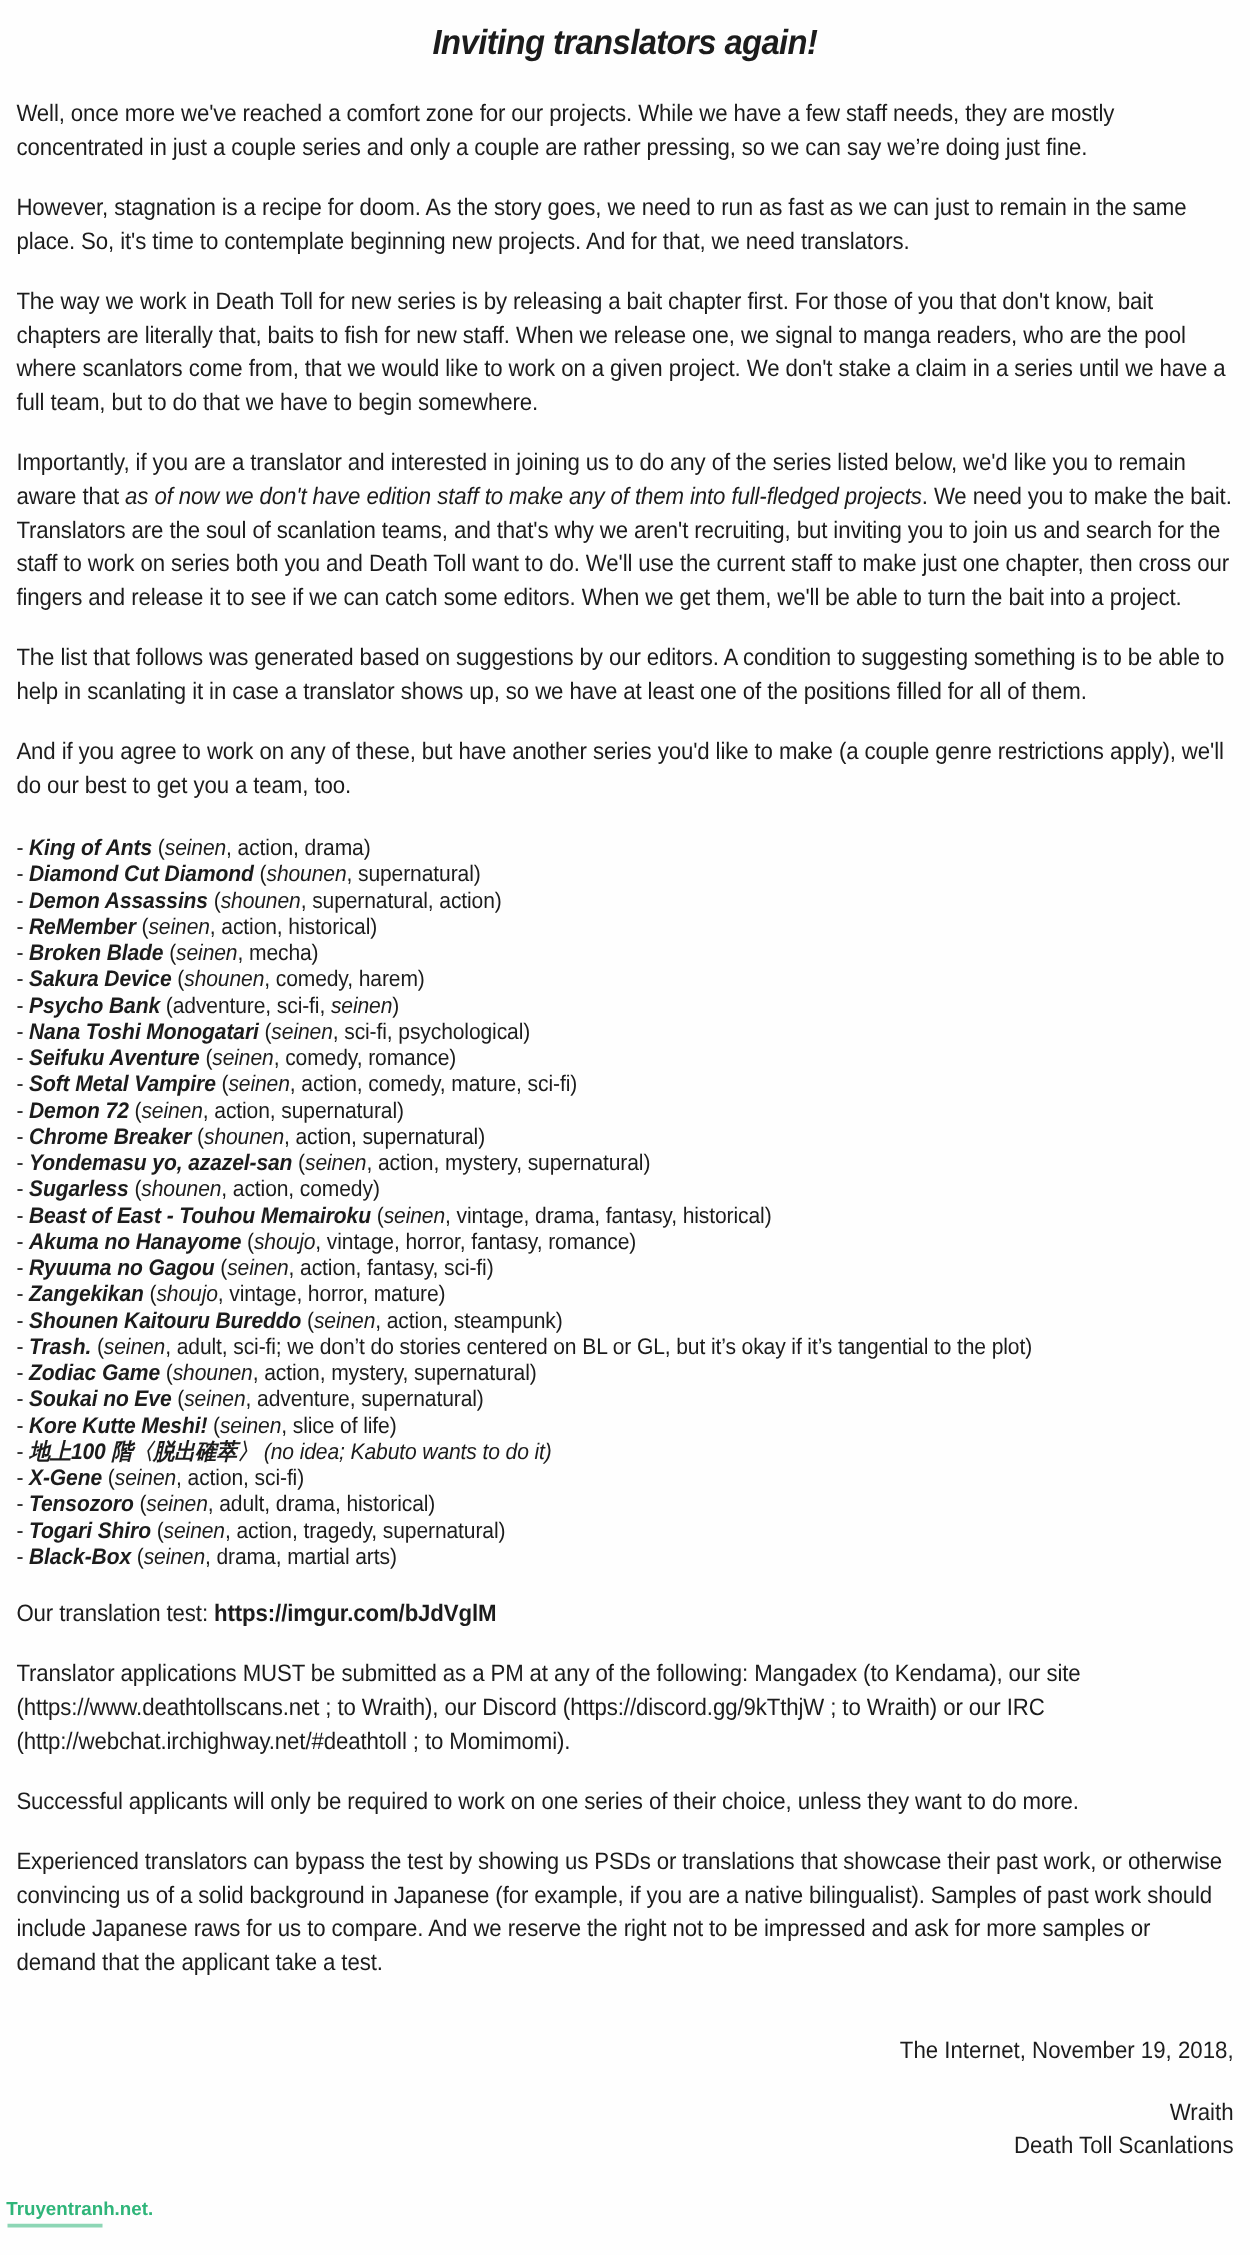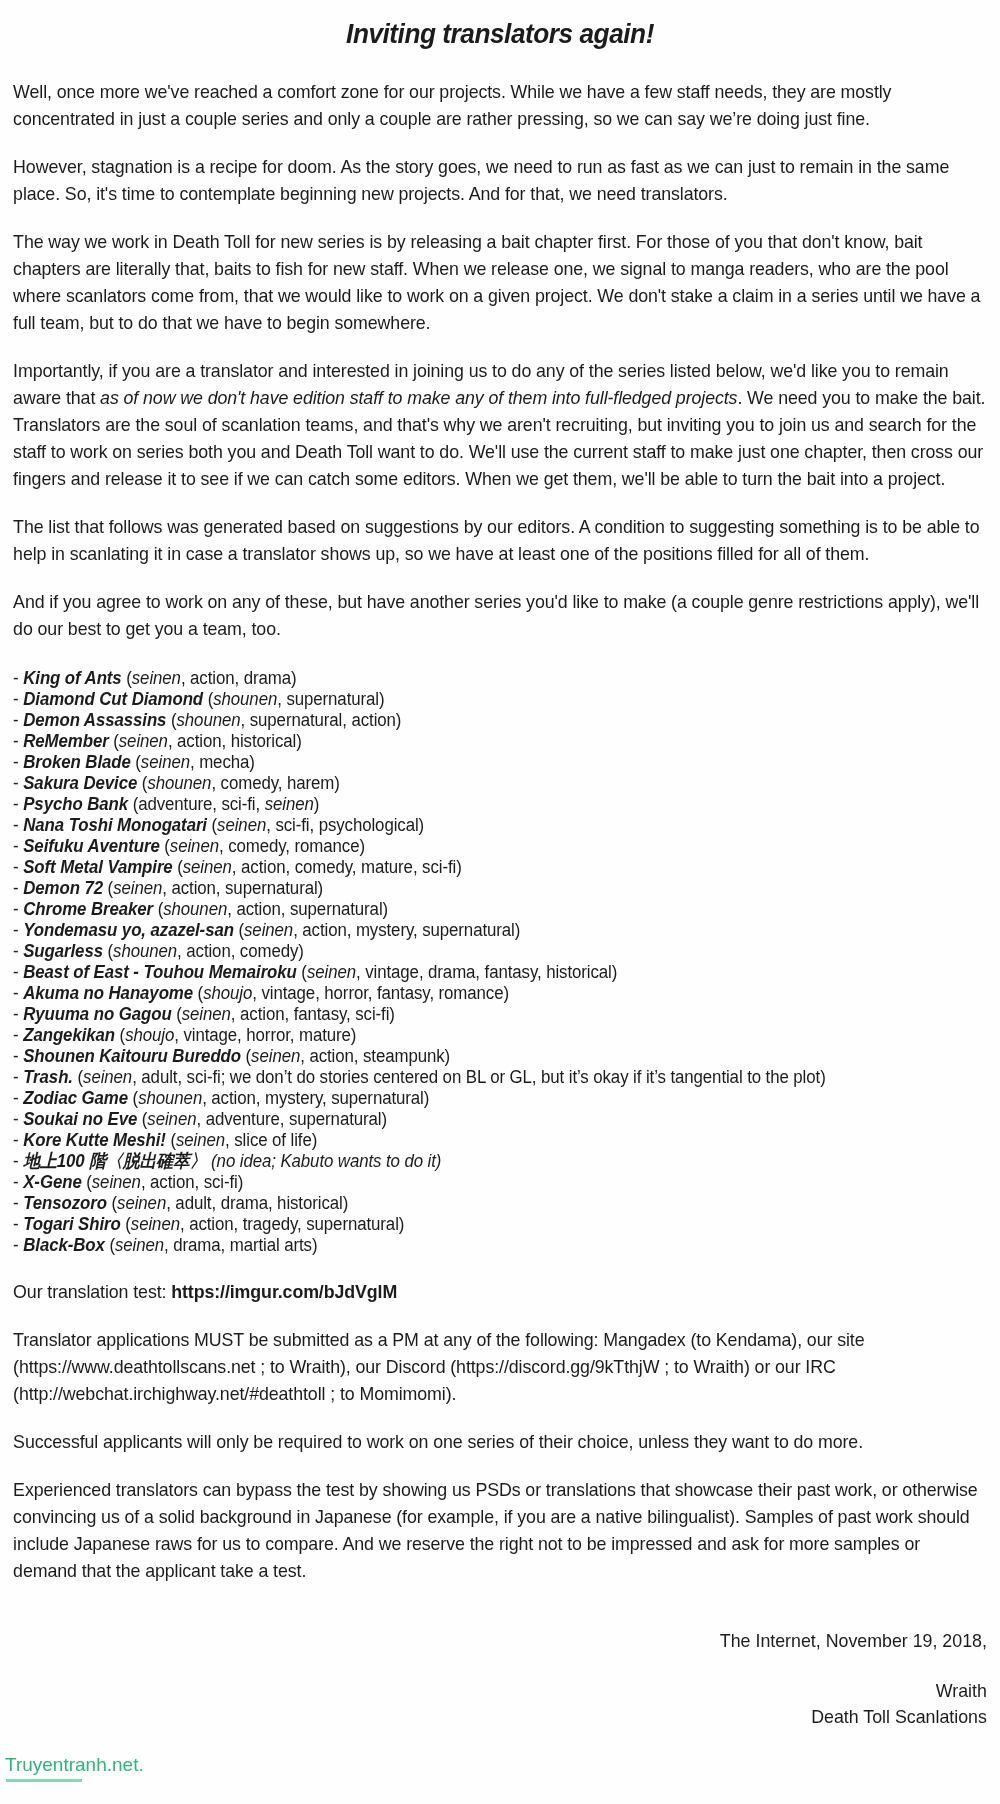--- a/index.html
+++ b/index.html
@@ -48,22 +48,22 @@
     text-align:right;
     font-size:19px;
     line-height:26px;
     margin-top:44px;
   }
   .sig-date { margin-bottom:24px; }
   .watermark {
     position:absolute;
     left:5px;
     bottom:28px;
-    font-size:19px;
-    font-weight:normal;
+    font-size:15px;
+    font-weight:bold;
     letter-spacing:0;
   }
   .watermark-sub {
     position:absolute;
     left:6px;
     bottom:22px;
     width:76px;
     height:3px;
     opacity:0.55;
   }

